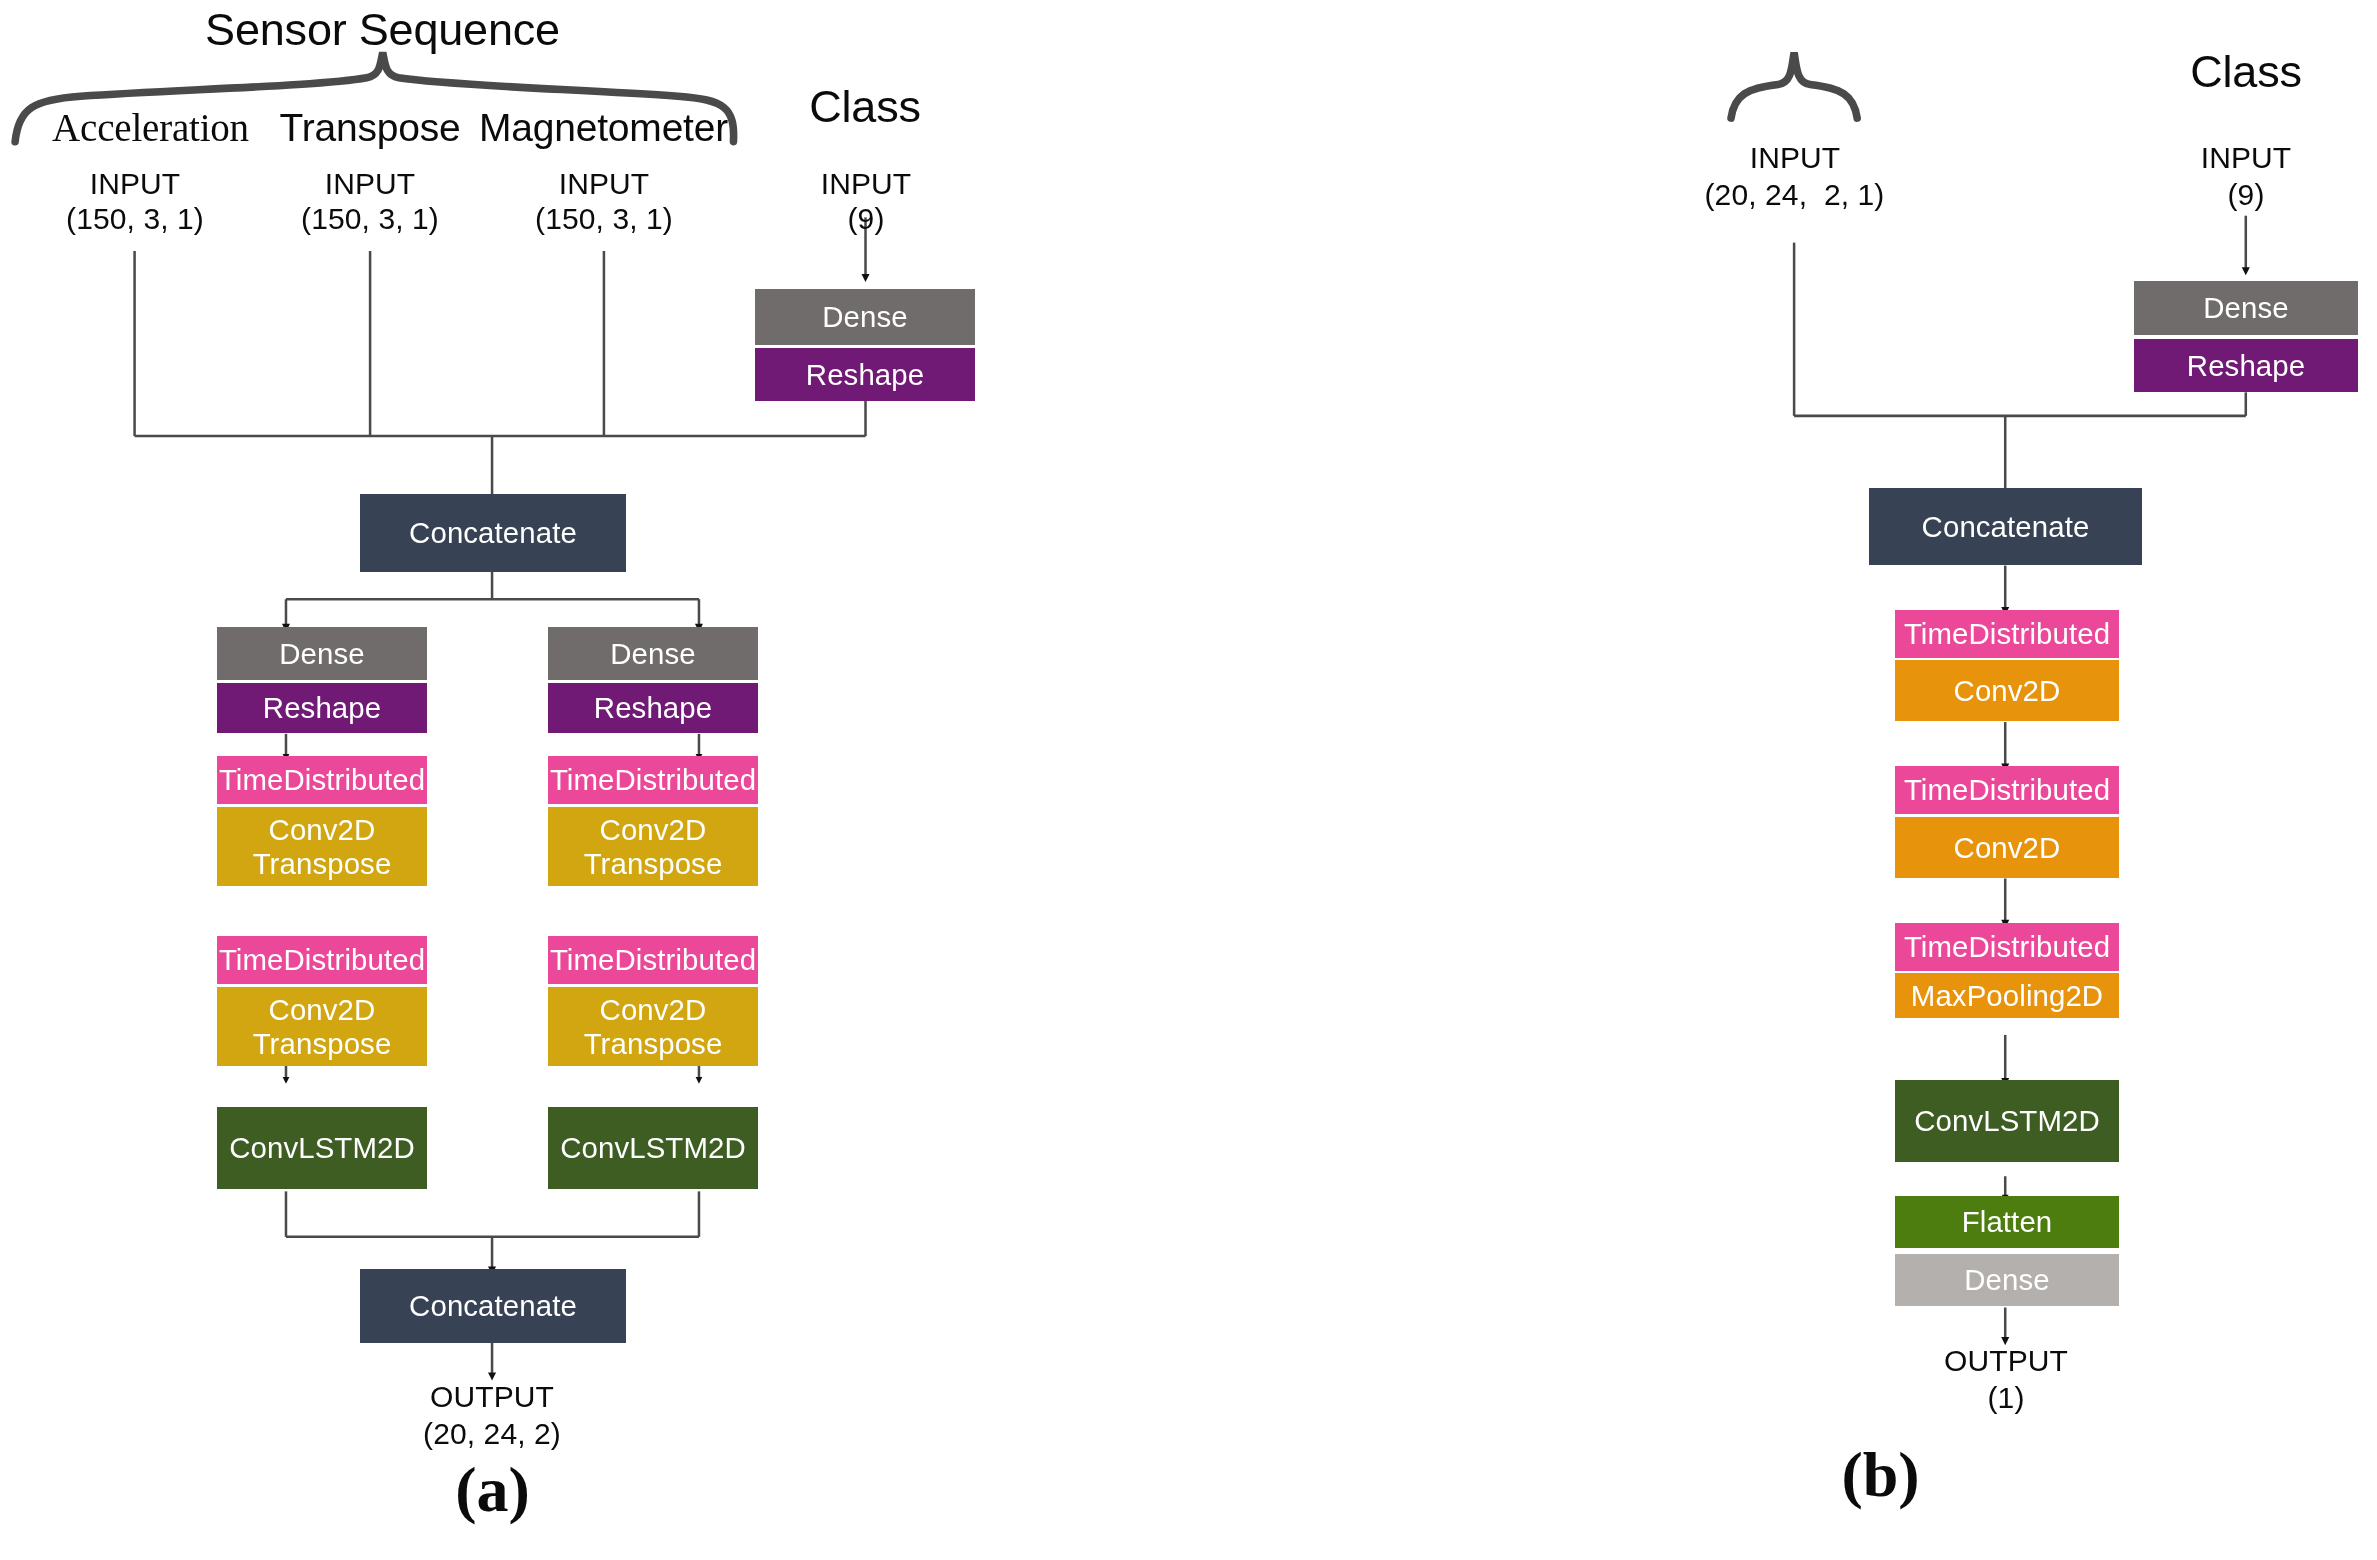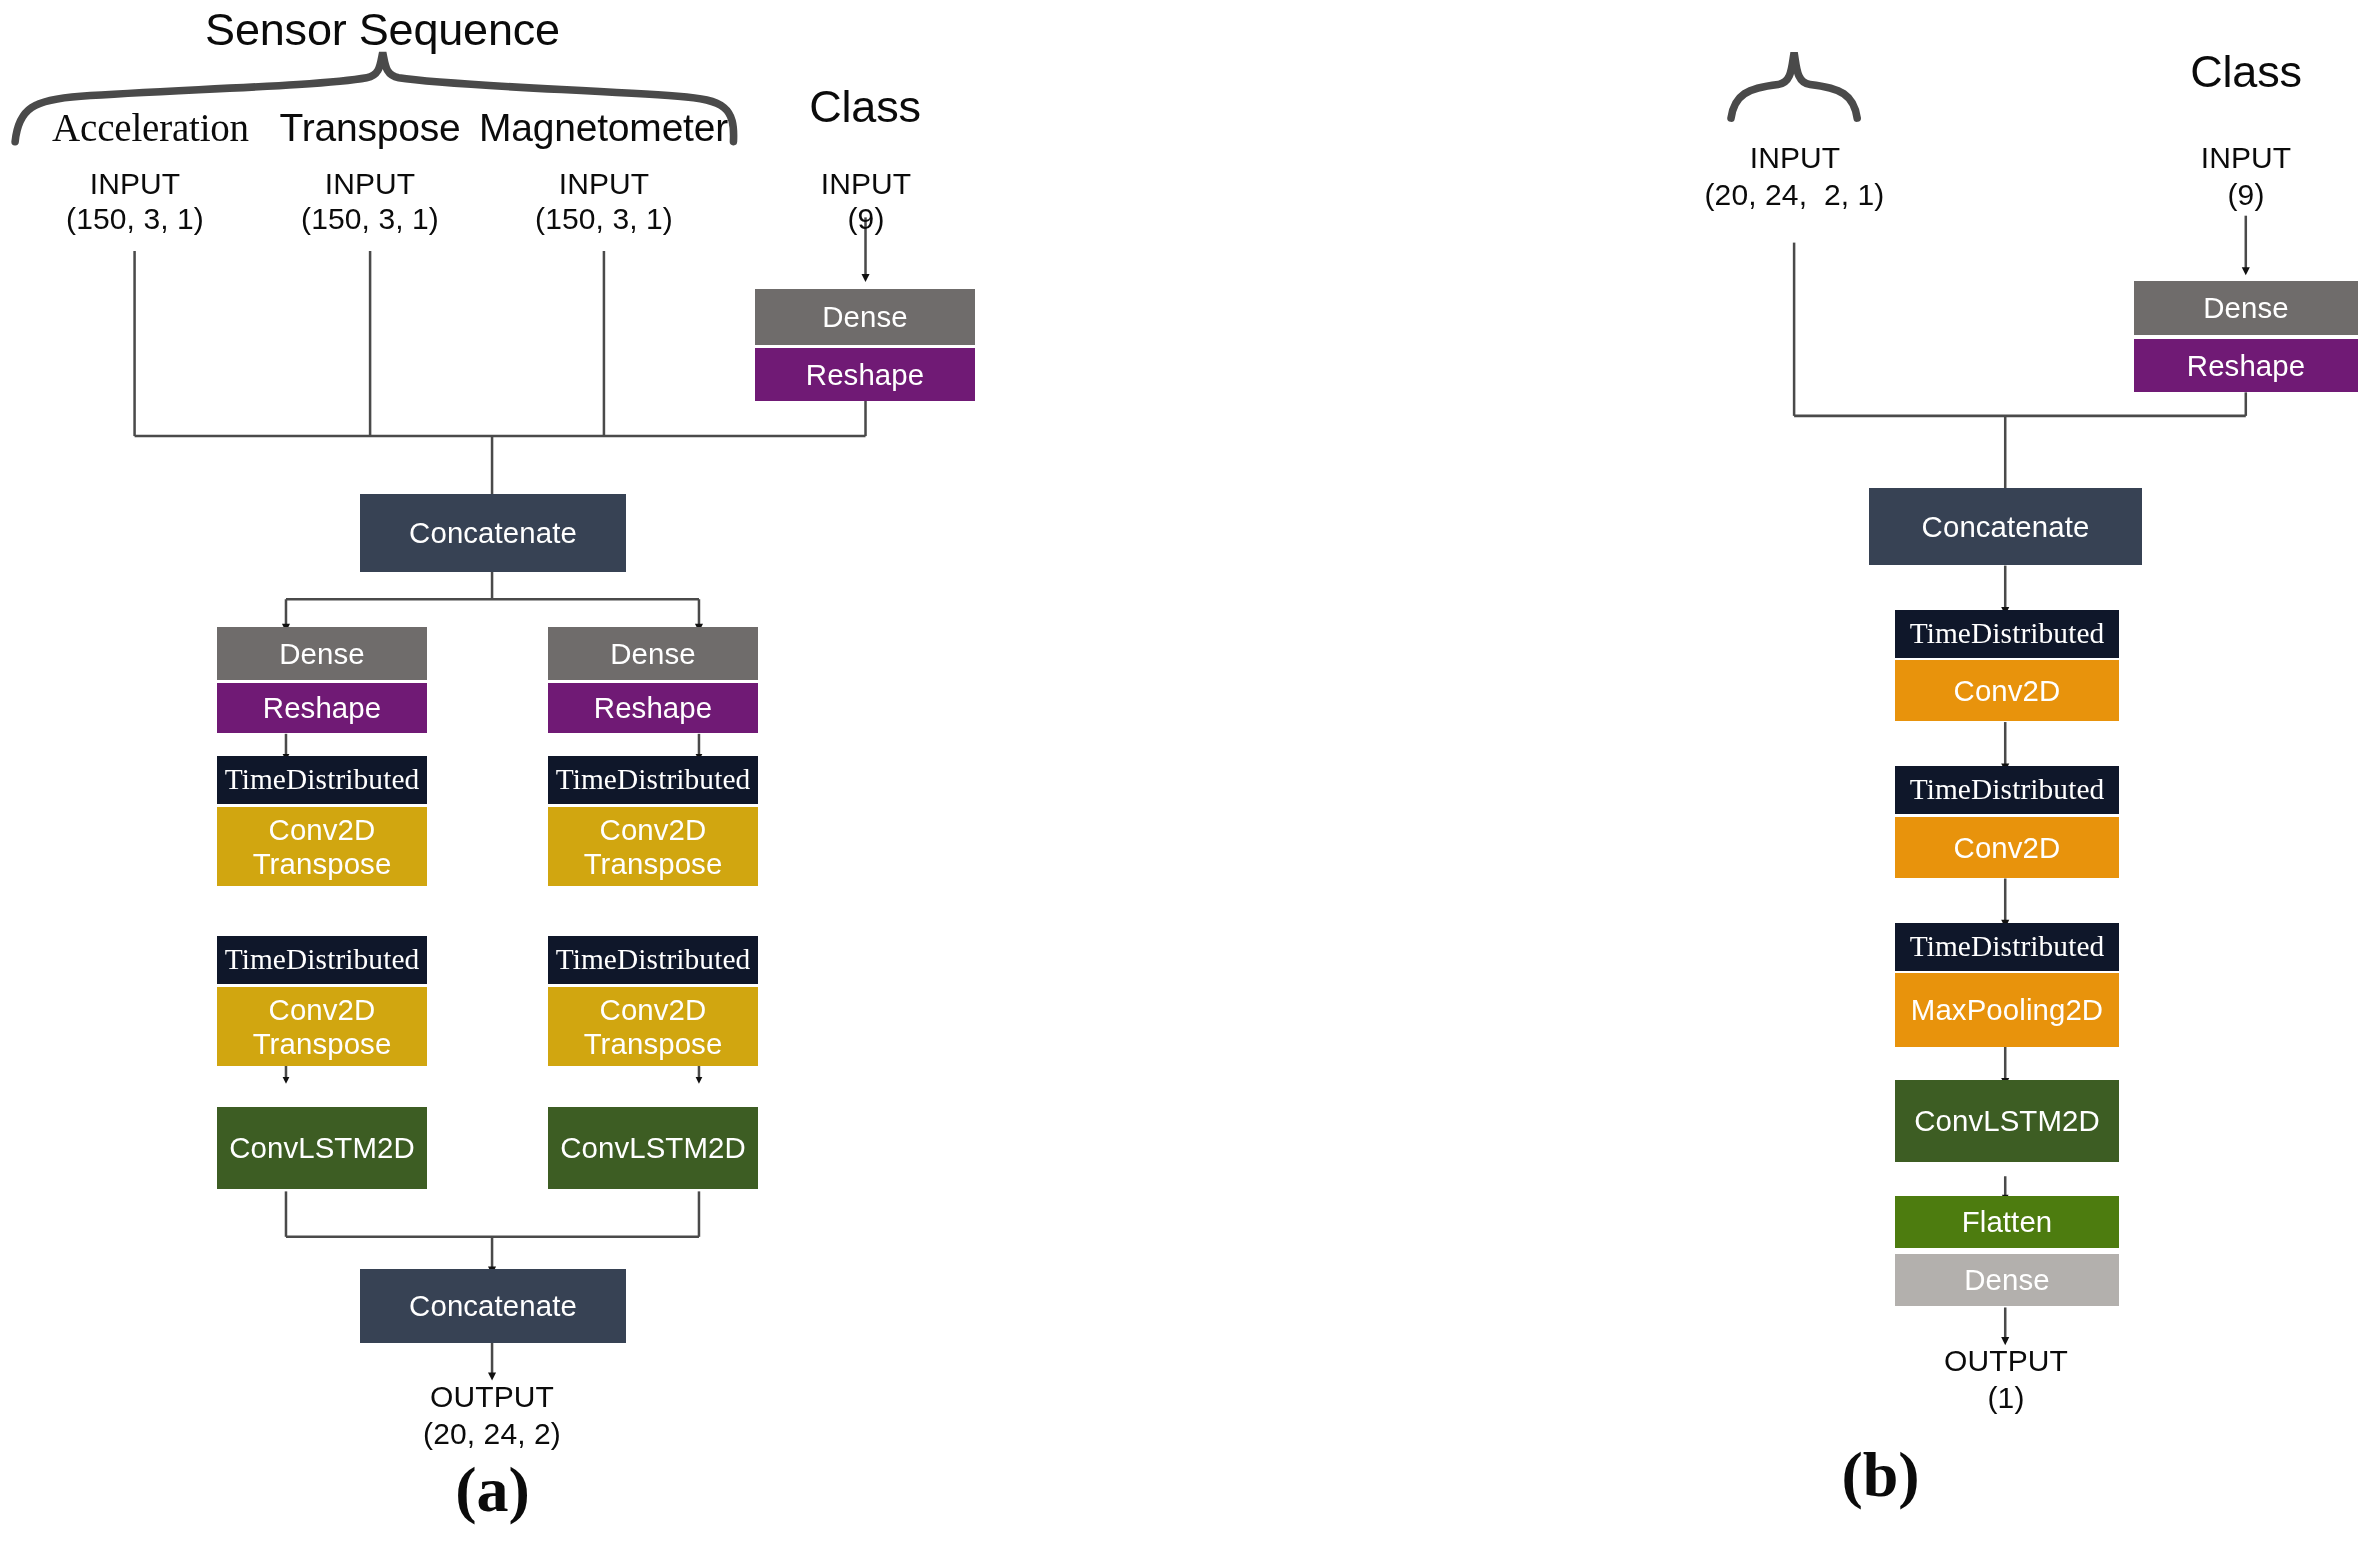--- a/index.html
+++ b/index.html
@@ -70,21 +70,21 @@
     line-height: 1.14;
     letter-spacing: 0.1px;
     box-sizing: border-box;
     padding: 0 3.4px;
   }
   .block.two-line { font-size: 29.4px; }
 
   .c-concat    { background: #374254; }
   .c-dense     { background: #6f6c6b; }
   .c-reshape   { background: #701a75; }
-  .c-td        { background: #0f172a; font-family: Liberation Serif, serif; }
+  .c-td        { background: #ec4899; }
   .c-conv-t    { background: #d1a610; }
   .c-conv      { background: #e8930c; }
   .c-lstm      { background: #3d5d23; }
   .c-flatten   { background: #4d7c0f; }
   .c-densel    { background: #b3b0ad; }
 </style>
 </head>
 <body>
 
 <div id="canvas">
@@ -224,21 +224,21 @@
 
   <div class="block c-concat" style="left:1869px; top:488px; width:273px; height:77px;">Concatenate</div>
 
   <div class="block c-td" style="left:1895px; top:610px; width:224px; height:48px;">TimeDistributed</div>
   <div class="block c-conv" style="left:1895px; top:660px; width:224px; height:61px;">Conv2D</div>
 
   <div class="block c-td" style="left:1895px; top:766px; width:224px; height:48px;">TimeDistributed</div>
   <div class="block c-conv" style="left:1895px; top:817px; width:224px; height:61px;">Conv2D</div>
 
   <div class="block c-td" style="left:1895px; top:923px; width:224px; height:48px;">TimeDistributed</div>
-  <div class="block c-conv" style="left:1895px; top:973px; width:224px; height:74px;">MaxPooling2D</div>
+  <div class="block c-conv" style="left:1895px; top:973px; width:224px; height:45px;">MaxPooling2D</div>
 
   <div class="block c-lstm" style="left:1895px; top:1080px; width:224px; height:82px;">ConvLSTM2D</div>
   <div class="block c-flatten" style="left:1895px; top:1196px; width:224px; height:52px;">Flatten</div>
   <div class="block c-densel" style="left:1895px; top:1254px; width:224px; height:52px;">Dense</div>
 
   <div class="txt io-label" style="left:1905px; top:1344px; width:202px;">OUTPUT</div>
   <div class="txt io-shape" style="left:1905px; top:1381px; width:202px;">(1)</div>
 
   <div class="txt panel-letter" style="left:1805px; top:1439px; width:151px;">(b)</div>
 

